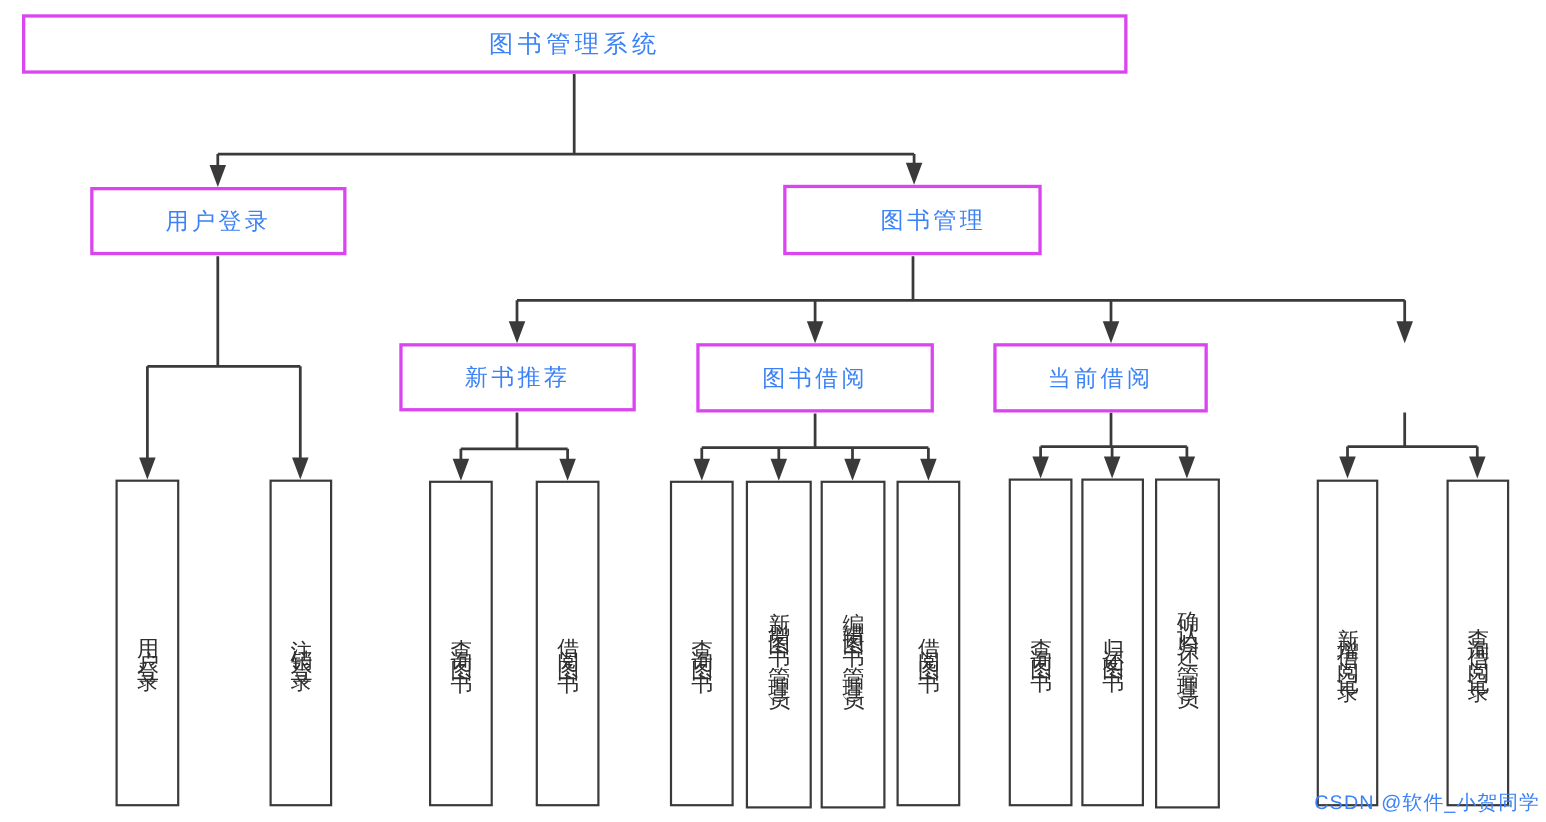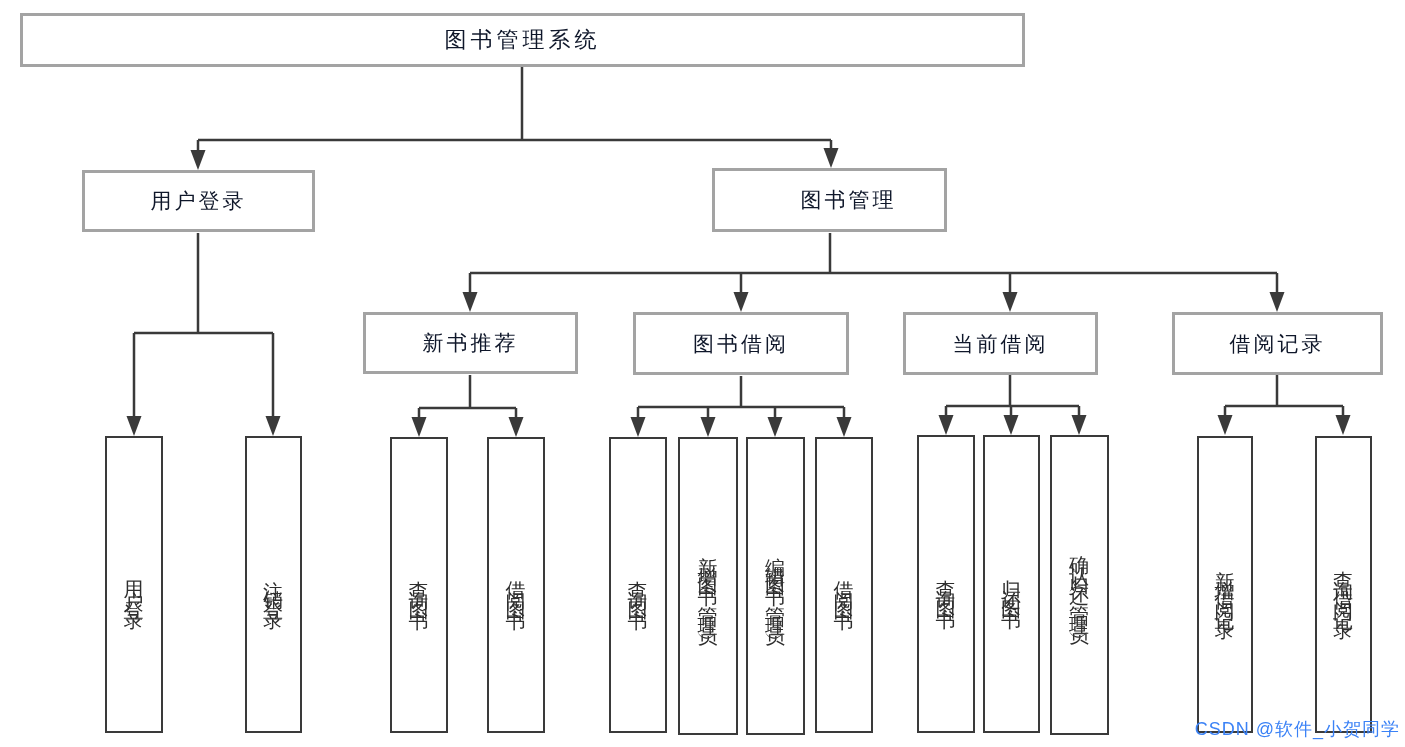--- a/index.html
+++ b/index.html
@@ -15,28 +15,28 @@
   #edges {
     position: absolute;
     left: 0; top: 0;
     width: 1405px; height: 747px;
     pointer-events: none;
   }
   .node {
     position: absolute;
     box-sizing: border-box;
     background: #ffffff;
-    border: 3px solid #a3a3a3;
+    border: 3px solid #d946ef;
     display: flex;
     align-items: center;
     justify-content: center;
     font-size: 21px;
     letter-spacing: 3px;
     white-space: nowrap;
-    color: #0f172a;
+    color: #3b82f6;
     z-index: 2;
   }
   .node.root { font-size: 22px; letter-spacing: 4px; }
   .leaf {
     position: absolute;
     box-sizing: border-box;
     background: #ffffff;
     border: 2.5px solid #3a3a3a;
     display: flex;
     align-items: center;
@@ -118,21 +118,20 @@
   </svg>
 
   <div class="node root" style="left:20px; top:13px; width:1005px; height:54px;">图书管理系统</div>
 
   <div class="node" style="left:82px; top:170px; width:233px; height:62px;">用户登录</div>
   <div class="node" style="left:712px; top:168px; width:235px; height:64px;padding-left:38px;">图书管理</div>
 
   <div class="node" style="left:363px; top:312px; width:215px; height:62px;text-align:center;">新书推荐</div>
   <div class="node" style="left:633px; top:312px; width:216px; height:63px;text-align:right;">图书借阅</div>
   <div class="node" style="left:903px; top:312px; width:195px; height:63px;">当前借阅</div>
-  <div class="node" style="left:1172px; top:312px; width:211px; height:63px;">借阅记录</div>
 
   <div class="leaf" style="left:105px; top:436px; width:58px; height:297px;">
     <span>用户登录</span>
   </div>
   <div class="leaf" style="left:245px; top:436px; width:57px; height:297px;">
     <span>注销登录</span>
   </div>
 
   <div class="leaf" style="left:390px; top:437px; width:58px; height:296px;">
     <span>查询图书</span>

